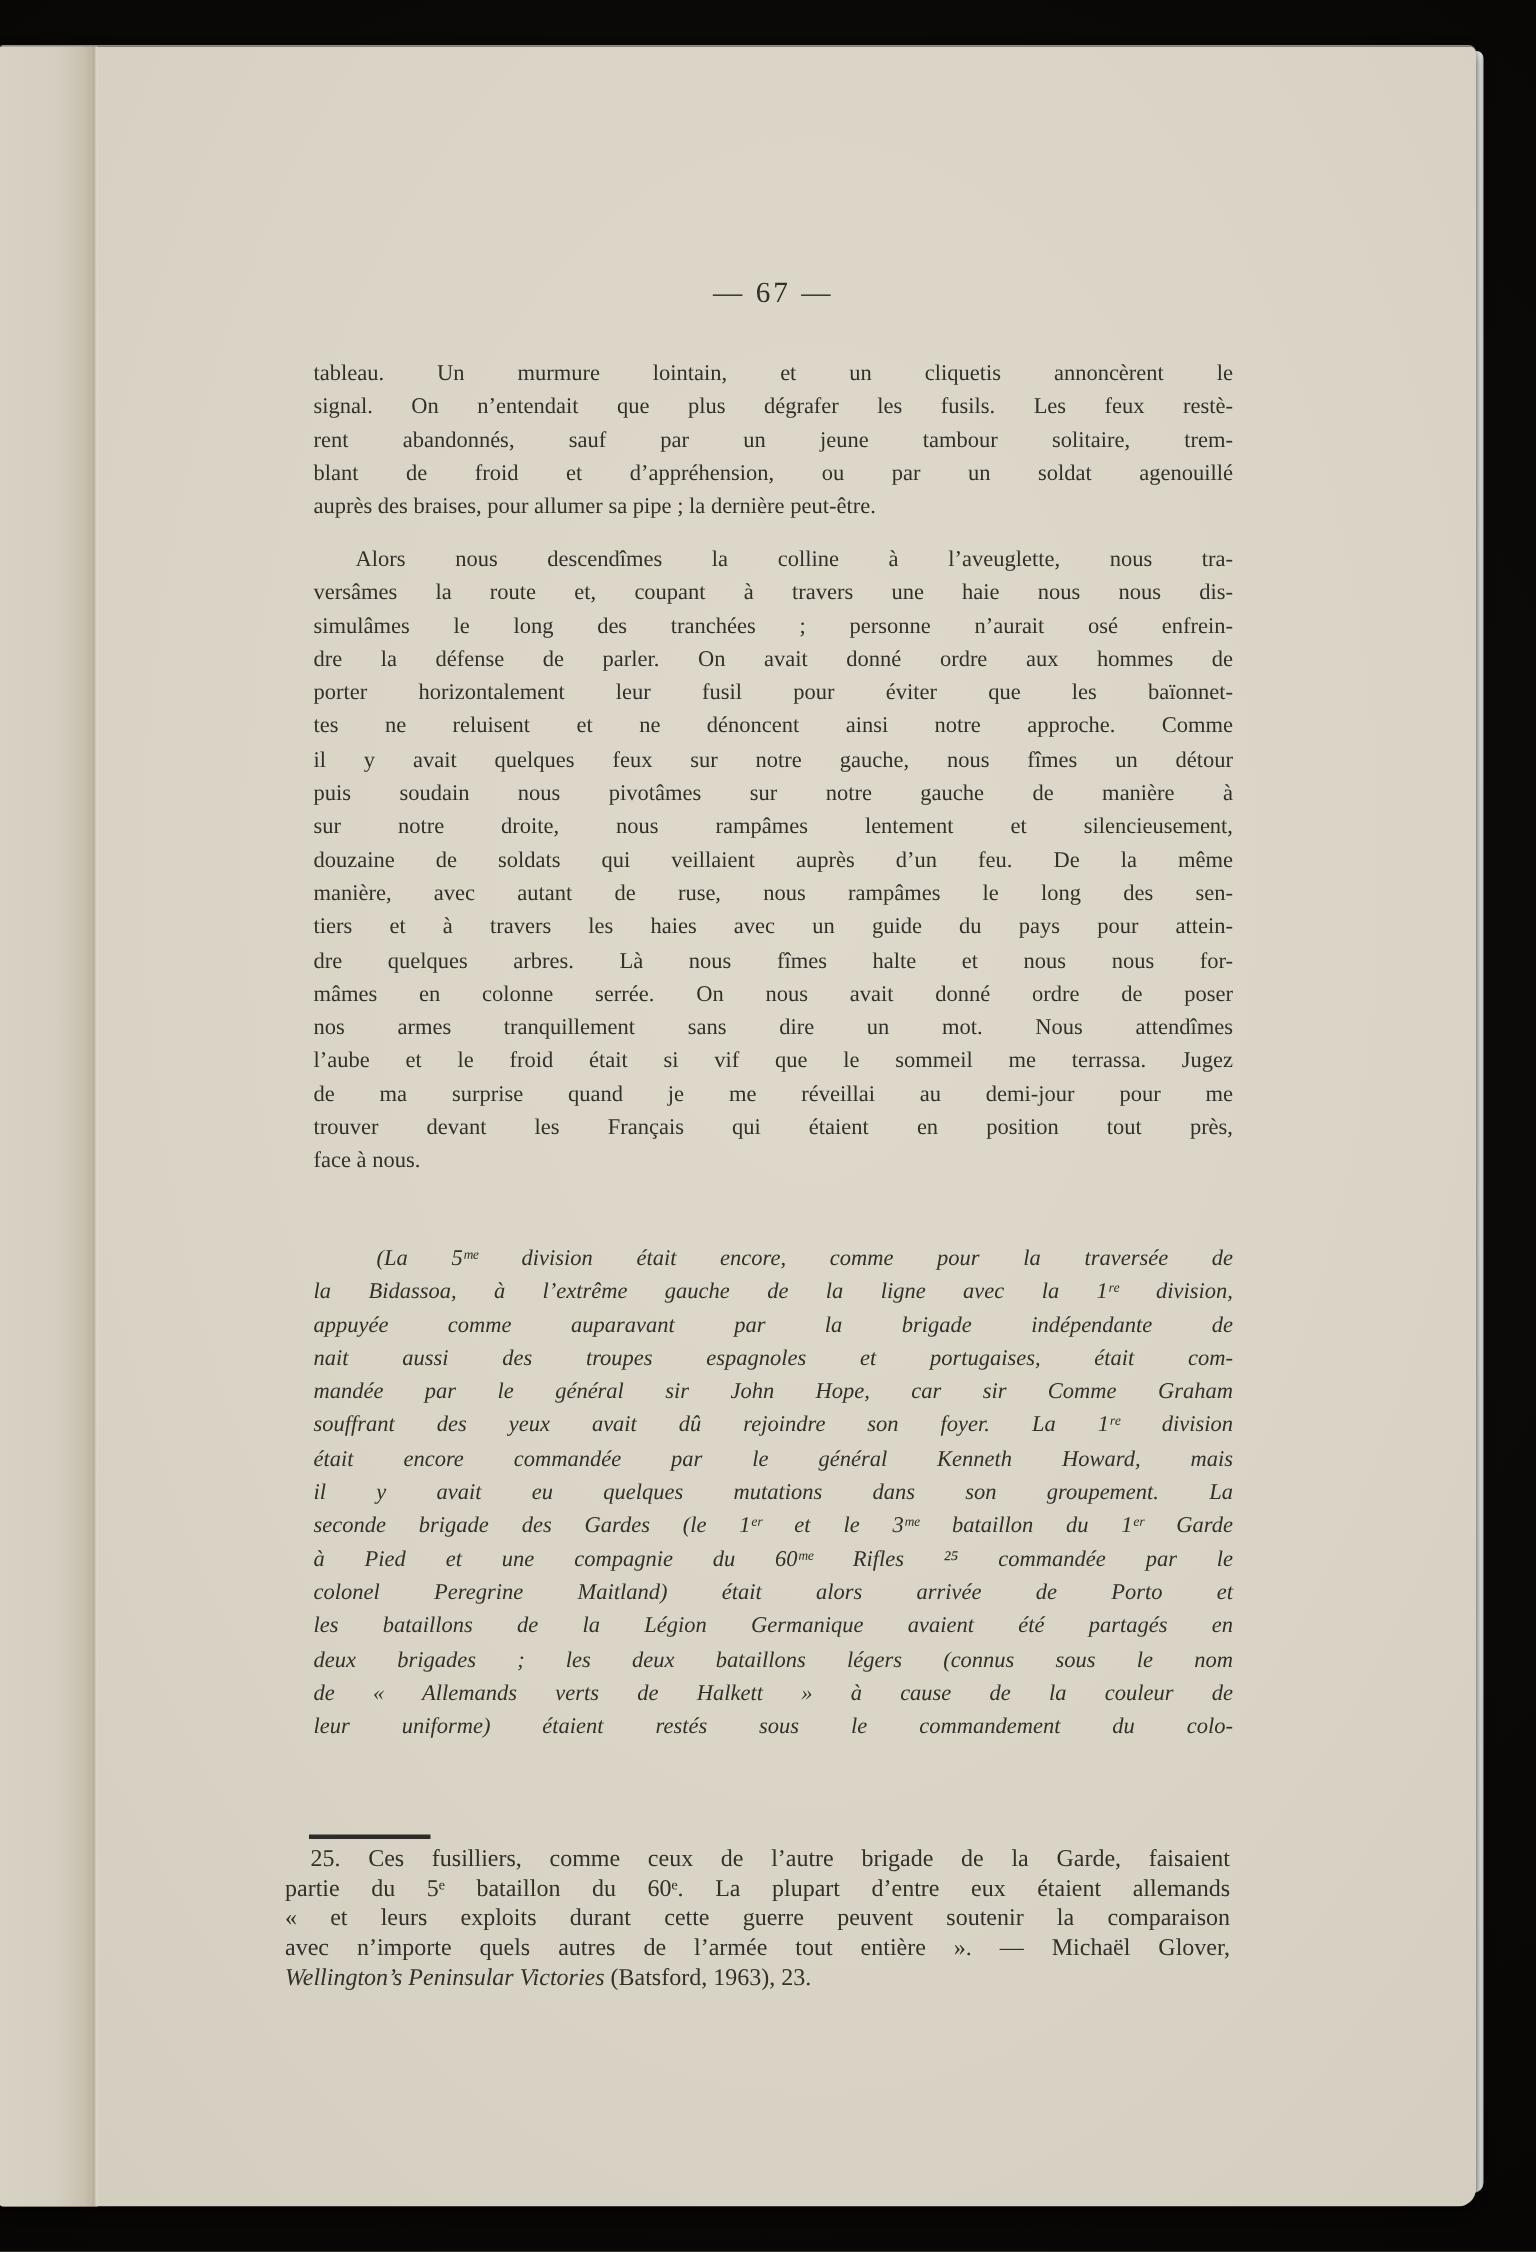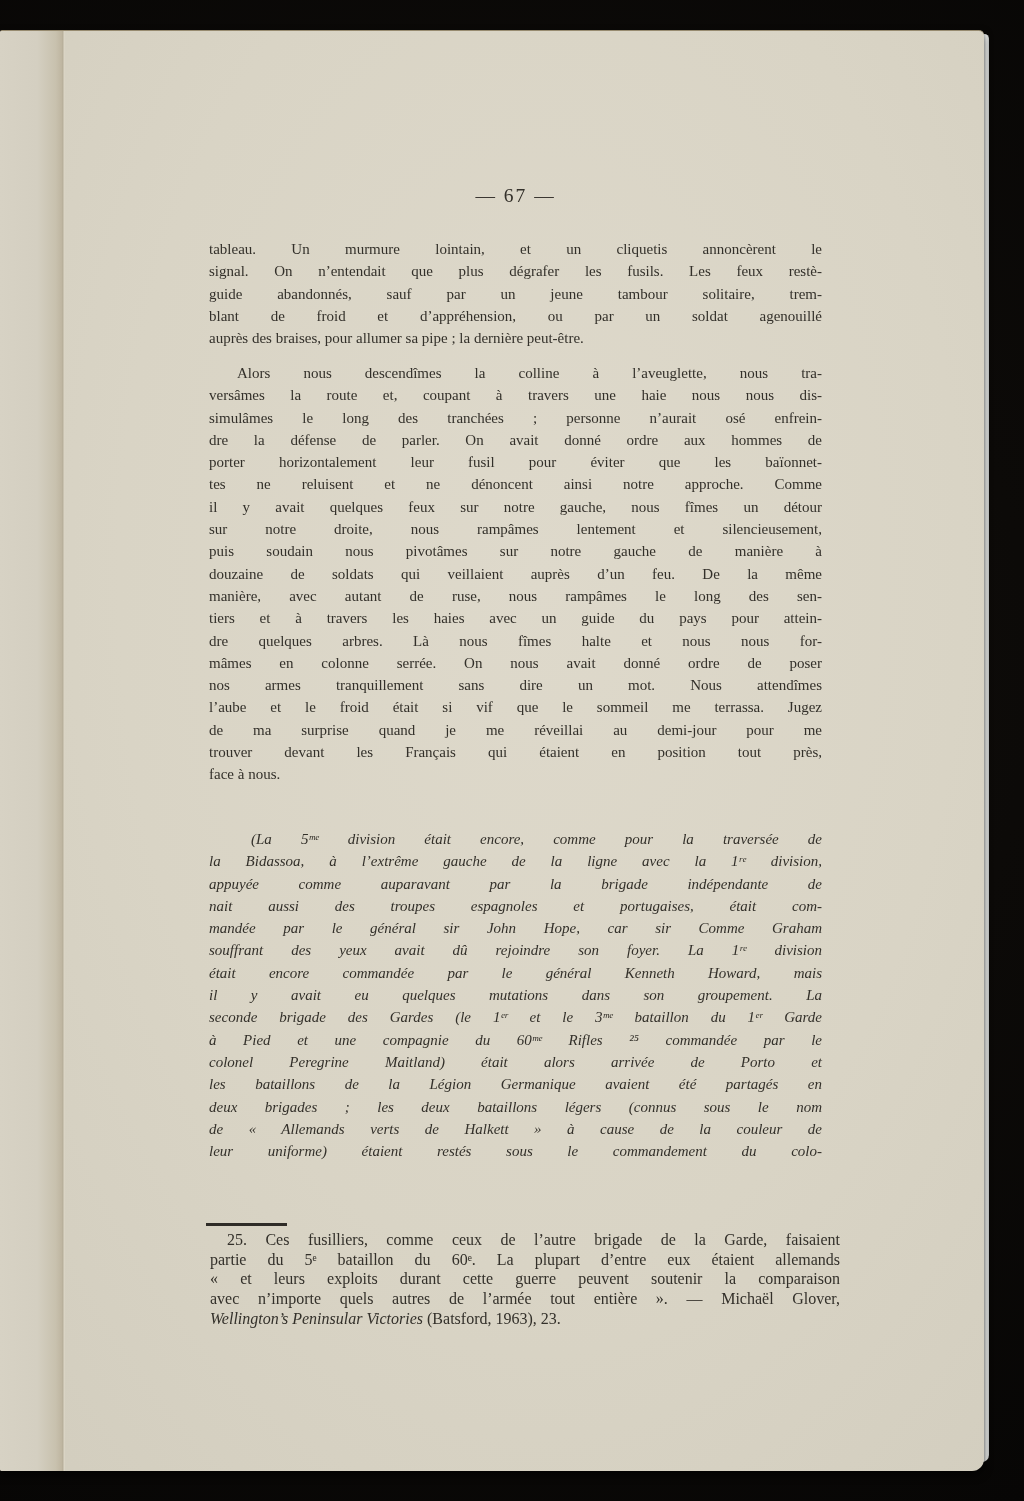--- a/index.html
+++ b/index.html
@@ -102,21 +102,21 @@
   .footnote-rule {
     position: absolute;
     left: 206px;
     top: 1192px;
     width: 81px;
     height: 3px;
     background: #2f2c27;
   }
   .footnote {
     position: absolute;
-    left: 210px;
+    left: 190px;
     top: 1199px;
     width: 630px;
     font-size: 16px;
     line-height: 19.7px;
   }
   .footnote .line.indent-first { text-indent: 17px; }
   .footnote .italic { font-style: italic; }
 </style>
 </head>
 <body>
@@ -126,35 +126,35 @@
     <div class="edge-stack"></div>
     <div class="paper">
       <div class="gutter"></div>
       <div class="crease"></div>
 
       <div class="page-number ink">— 67 —</div>
 
       <div class="textblock para1 ink">
           <div class="line">tableau. Un murmure lointain, et un cliquetis annoncèrent le</div>
           <div class="line">signal. On n’entendait que plus dégrafer les fusils. Les feux restè-</div>
-          <div class="line">guide abandonnés, sauf par un jeune tambour solitaire, trem-</div>
+          <div class="line">rent abandonnés, sauf par un jeune tambour solitaire, trem-</div>
           <div class="line">blant de froid et d’appréhension, ou par un soldat agenouillé</div>
           <div class="line last-line">auprès des braises, pour allumer sa pipe ; la dernière peut-être.</div>
         </div>
 
       <div class="textblock para2 ink">
           <div class="line indent-first">Alors nous descendîmes la colline à l’aveuglette, nous tra-</div>
           <div class="line">versâmes la route et, coupant à travers une haie nous nous dis-</div>
           <div class="line">simulâmes le long des tranchées ; personne n’aurait osé enfrein-</div>
           <div class="line">dre la défense de parler. On avait donné ordre aux hommes de</div>
           <div class="line">porter horizontalement leur fusil pour éviter que les baïonnet-</div>
           <div class="line">tes ne reluisent et ne dénoncent ainsi notre approche. Comme</div>
           <div class="line">il y avait quelques feux sur notre gauche, nous fîmes un détour</div>
+          <div class="line">puis soudain nous pivotâmes sur notre gauche de manière à</div>
           <div class="line">sur notre droite, nous rampâmes lentement et silencieusement,</div>
-          <div class="line">puis soudain nous pivotâmes sur notre gauche de manière à</div>
           <div class="line">douzaine de soldats qui veillaient auprès d’un feu. De la même</div>
           <div class="line">manière, avec autant de ruse, nous rampâmes le long des sen-</div>
           <div class="line">tiers et à travers les haies avec un guide du pays pour attein-</div>
           <div class="line">dre quelques arbres. Là nous fîmes halte et nous nous for-</div>
           <div class="line">mâmes en colonne serrée. On nous avait donné ordre de poser</div>
           <div class="line">nos armes tranquillement sans dire un mot. Nous attendîmes</div>
           <div class="line">l’aube et le froid était si vif que le sommeil me terrassa. Jugez</div>
           <div class="line">de ma surprise quand je me réveillai au demi-jour pour me</div>
           <div class="line">trouver devant les Français qui étaient en position tout près,</div>
           <div class="line last-line">face à nous.</div>

